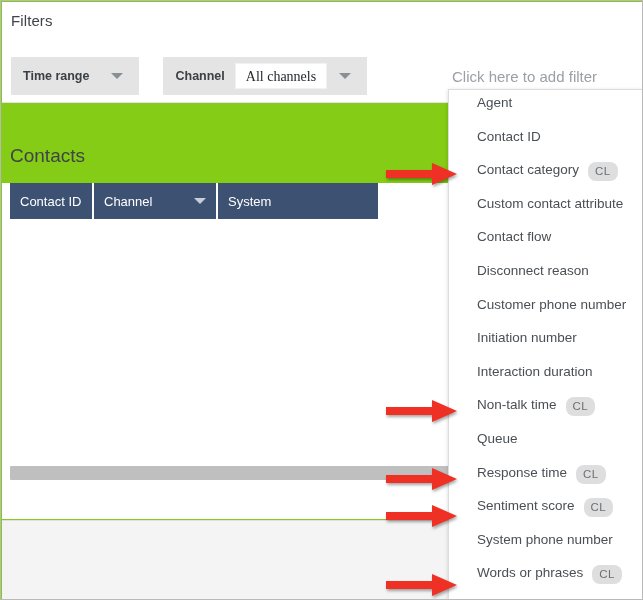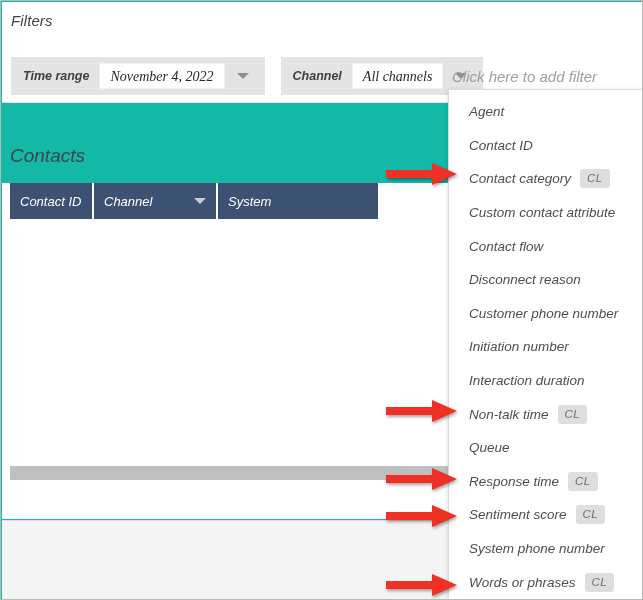--- a/index.html
+++ b/index.html
@@ -10,24 +10,23 @@
   }
   body {
     font-family: "Liberation Sans", sans-serif;
     -webkit-font-smoothing: antialiased;
   }
   #screen {
     position: relative;
     width: 643px;
     height: 600px;
     overflow: hidden;
-    background: #14b8a6;
+    background: #84cc16;
     box-sizing: border-box;
     border: 1px solid #b9b9b9;
-    font-style: italic;
   }
 
   
   .filters-panel {
     position: absolute;
     left: 1px;
     top: 1px;
     width: 641px;
     height: 101px;
     background: #ffffff;
@@ -49,21 +48,21 @@
     height: 38px;
     display: flex;
     align-items: center;
   }
   .filter-pill {
     display: flex;
     align-items: center;
     height: 38px;
     background: #e4e4e4;
     padding: 0 4px 0 12px;
-    margin-right: 16px;
+    margin-right: 24px;
     box-sizing: border-box;
   }
   .filter-pill .pill-label {
     font-size: 12.5px;
     font-weight: bold;
     color: #3b4045;
     white-space: nowrap;
     margin-right: 10px;
   }
   .filter-pill .pill-value {
@@ -192,38 +191,38 @@
     background: #ffffff;
     border: 1px solid #dcdcdc;
     border-right: none;
     box-shadow: 0 1px 4px rgba(0,0,0,.16);
     box-sizing: border-box;
     z-index: 30;
   }
   .dd-item {
     position: relative;
     display: flex;
-    align-items: center;
+    align-items: flex-start;
     height: 33.6px;
-    padding-left: 20px;
+    padding-left: 28px;
     font-size: 13.5px;
     color: #4a4f54;
     white-space: nowrap;
     box-sizing: border-box;
   }
   .dd-item:first-child { margin-top: 5px; }
   .dd-badge {
     display: inline-block;
     margin-left: 9px;
     background: #dedede;
     color: #6b7076;
     font-size: 11.5px;
     line-height: 17px;
     padding: 1px 7px;
-    border-radius: 3px;
+    border-radius: 8px;
     letter-spacing: .4px;
   }
 
   
   .arrow {
     position: absolute;
     z-index: 40;
     pointer-events: none;
     filter: drop-shadow(1px 2px 1.5px rgba(0,0,0,.35));
   }
@@ -233,21 +232,20 @@
 
 <div id="screen">
 
   <div class="filters-panel">
     <div class="filters-title">Filters</div>
 
     <div class="filter-row">
 
       <div class="filter-pill">
         <span class="pill-label">Time range</span>
-        <span class="pill-value">November 4, 2022</span>
         <span class="caret"></span>
       </div>
 
       <div class="filter-pill">
         <span class="pill-label">Channel</span>
         <span class="pill-value">All channels</span>
         <span class="caret"></span>
       </div>
 
     </div>

